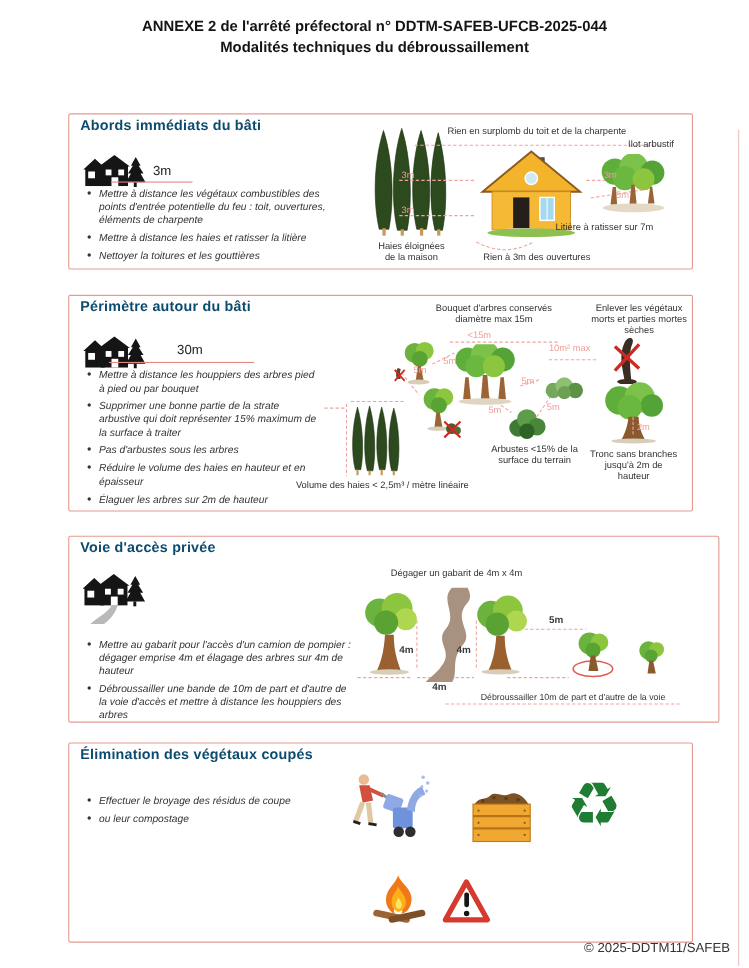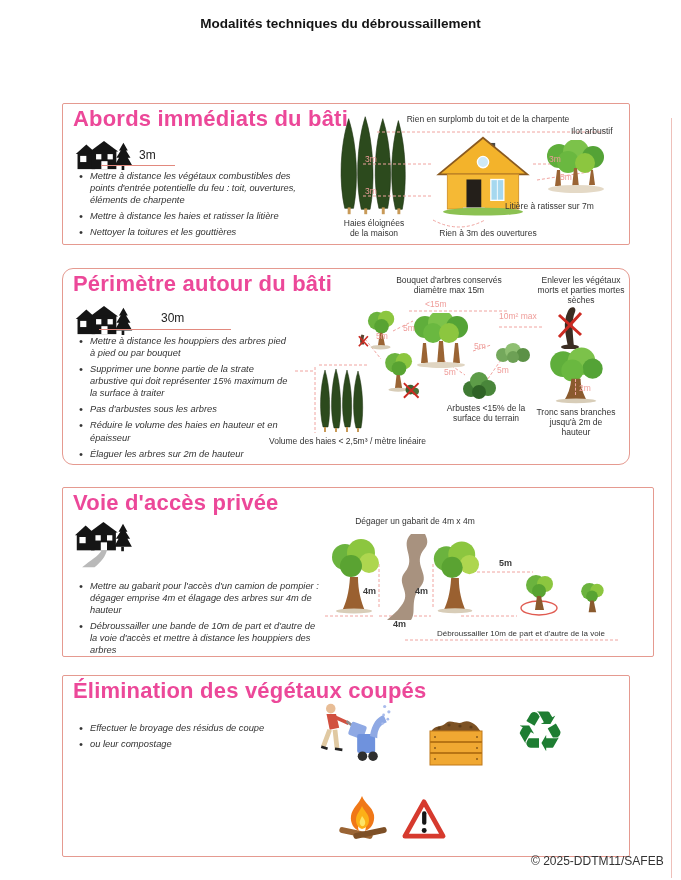--- a/index.html
+++ b/index.html
@@ -3,24 +3,24 @@
 <meta charset="utf-8">
 <style>
   html,body{margin:0;padding:0;background:#fff;}
   .page{position:relative;width:681px;height:880px;background:#ffffff;
         font-family:"Liberation Sans",sans-serif;color:#333;overflow:hidden;}
   .title{position:absolute;top:15px;left:0;width:100%;text-align:center;
          font-weight:bold;font-size:13.5px;color:#141414;line-height:1.4;}
   .scan-edge{position:absolute;left:671px;top:118px;width:1px;height:760px;background:#eec0ba;}
   .box{position:absolute;left:62px;width:566px;border:1.6px solid #e59a90;border-radius:2px;background:#fff;}
   #box1{top:103px;height:140px;}
-  #box2{top:268px;height:195px;border-radius:11px;}
+  #box2{top:268px;height:195px;}
   #box3{top:487px;height:168px;padding-left:24px;}
   #box4{top:675px;height:180px;}
-  .box h2{position:absolute;left:10px;top:2px;margin:0;font-size:22px;color:#ec4899;
+  .box h2{position:absolute;left:10px;top:2px;margin:0;font-size:13px;color:#0c4a6e;
           font-weight:bold;letter-spacing:.2px;}
   .art{position:absolute;}
   .dist{position:absolute;font-size:12px;color:#222;}
   .mline{position:absolute;border-top:1.3px solid #e2897e;}
   .bullets{position:absolute;margin:0;padding:0;list-style:none;font-style:italic;}
   .bullets li{position:relative;padding-left:13px;font-size:9.3px;line-height:1.3;
               margin-bottom:4px;color:#333;}
   .bullets li::before{content:"•";position:absolute;left:2px;top:-1px;font-size:11px;color:#333;}
   .lbl{position:absolute;font-size:8.5px;color:#333;line-height:1.2;}
   .c{text-align:center;}
@@ -29,20 +29,21 @@
   .recycle{position:absolute;font-size:56px;line-height:1;color:#1e7d32;}
   .footer{position:absolute;top:854px;left:531px;font-size:12px;color:#333;}
   .small8{font-size:8px;}
 </style>
 </head>
 <body>
 
 <div class="page">
 
   <div class="title">
+    <div>ANNEXE 2 de l'arrêté préfectoral n° DDTM-SAFEB-UFCB-2025-044</div>
     <div>Modalités techniques du débroussaillement</div>
   </div>
   <div class="scan-edge"></div>
 
   <section class="box" id="box1">
     <h2>Abords immédiats du bâti</h2>
 
     <svg class="art" style="left:12px;top:36px" width="58" height="30" viewBox="0 0 64 34">
       <g fill="#151515">
         <polygon points="0,16 12,5 24,16"></polygon>

